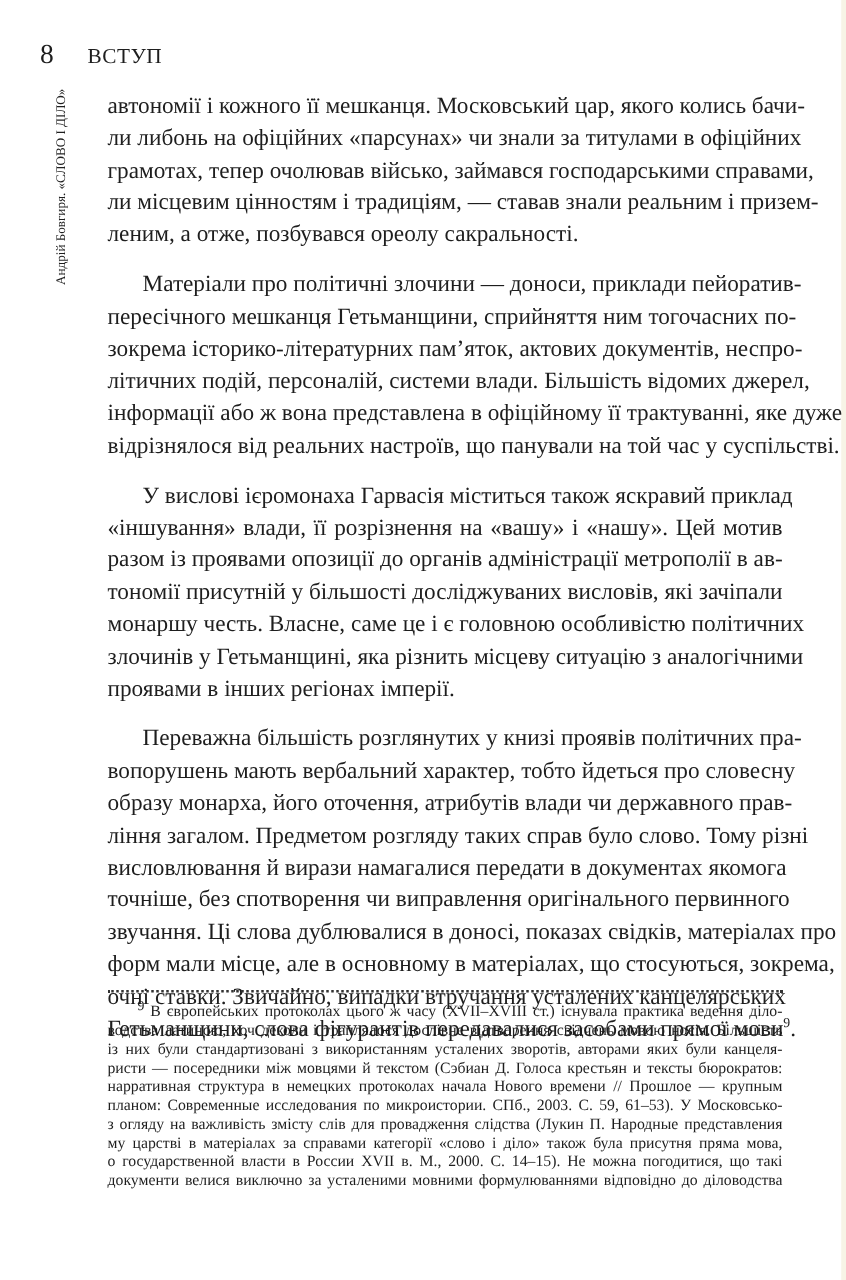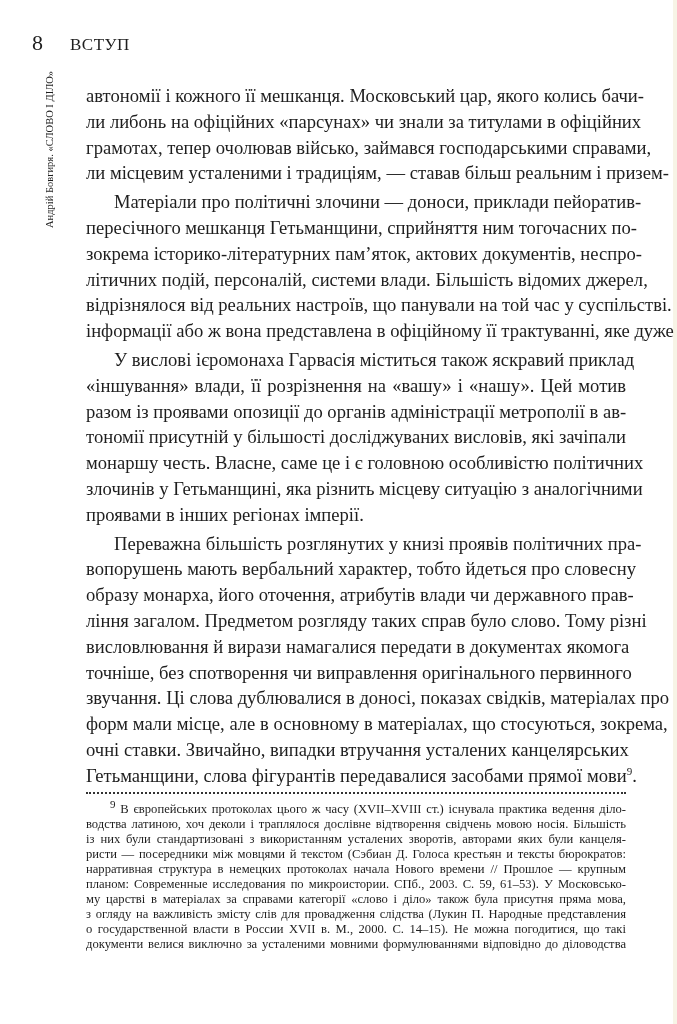--- a/index.html
+++ b/index.html
@@ -20,30 +20,30 @@
   .running-head {
     position: absolute; left: 70px; top: 37px;
     font-size: 17px; letter-spacing: 0.5px; line-height: 16px;
   }
   .side-title {
     position: absolute; left: 44px; top: 228px;
     transform-origin: 0 0; transform: rotate(-90deg);
     white-space: nowrap; font-size: 10.5px; line-height: 12px;
   }
   .body-text {
-    position: absolute; left: 86px; top: 83px; width: 540px;
+    position: absolute; left: 86px; top: 72px; width: 540px;
   }
   .body-text p {
     margin: 0; font-size: 18.6px; line-height: 25.8px;
     text-align: justify; text-indent: 0;
   }
   .body-text p .ln { display: block; text-align: justify; text-align-last: justify; white-space: nowrap; }
   .body-text p .ln.last { text-align-last: left; }
   .body-text p .ln.indent { padding-left: 28px; }
-  .body-text p + p { margin-top: 3px; }
+  .body-text p + p { margin-top: 14px; }
   .sup { font-size: 11px; vertical-align: super; line-height: 0; }
   .rule {
     position: absolute; left: 86px; top: 792px; width: 540px; height: 0;
     border-top: 2px dotted #333;
   }
   .footnote {
     position: absolute; left: 86px; top: 802px; width: 540px;
   }
   .footnote .ln {
     display: block; font-size: 12.6px; line-height: 15px;
@@ -58,29 +58,30 @@
 
 <div class="page-number">8</div>
 <div class="running-head">ВСТУП</div>
 <div class="side-title">Андрій Бовгиря. «СЛОВО І ДІЛО»</div>
 
 <div class="body-text">
   <p>
     <span class="ln">автономії і кожного її мешканця. Московський цар, якого колись бачи-</span>
     <span class="ln">ли либонь на офіційних «парсунах» чи знали за титулами в офіційних</span>
     <span class="ln">грамотах, тепер очолював військо, займався господарськими справами,</span>
-    <span class="ln">ли місцевим усталеними і традиціям, — ставав більш реальним і призем-</span>
+    <span class="ln">ли місцевим цінностям і традиціям, — ставав знали реальним і призем-</span>
+    <span class="ln last">леним, а отже, позбувався ореолу сакральності.</span>
   </p>
   <p>
     <span class="ln indent">Матеріали про політичні злочини — доноси, приклади пейоратив-</span>
     <span class="ln">пересічного мешканця Гетьманщини, сприйняття ним тогочасних по-</span>
     <span class="ln">зокрема історико-літературних пам’яток, актових документів, неспро-</span>
     <span class="ln">літичних подій, персоналій, системи влади. Більшість відомих джерел,</span>
+    <span class="ln">інформації або ж вона представлена в офіційному її трактуванні, яке дуже</span>
     <span class="ln">відрізнялося від реальних настроїв, що панували на той час у суспільстві.</span>
-    <span class="ln">інформації або ж вона представлена в офіційному її трактуванні, яке дуже</span>
   </p>
   <p>
     <span class="ln indent">У вислові ієромонаха Гарвасія міститься також яскравий приклад</span>
     <span class="ln">«іншування» влади, її розрізнення на «вашу» і «нашу». Цей мотив</span>
     <span class="ln">разом із проявами опозиції до органів адміністрації метрополії в ав-</span>
     <span class="ln">тономії присутній у більшості досліджуваних висловів, які зачіпали</span>
     <span class="ln">монаршу честь. Власне, саме це і є головною особливістю політичних</span>
     <span class="ln">злочинів у Гетьманщині, яка різнить місцеву ситуацію з аналогічними</span>
     <span class="ln last">проявами в інших регіонах імперії.</span>
   </p>
@@ -100,17 +101,17 @@
 
 <div class="rule"></div>
 
 <div class="footnote">
   <span class="ln indent"><span class="sup">9</span> <span>В європейських протоколах цього ж часу (XVII–XVIII ст.) існувала практика ведення діло-</span></span>
   <span class="ln">водства латиною, хоч деколи і траплялося дослівне відтворення свідчень мовою носія. Більшість</span>
   <span class="ln">із них були стандартизовані з використанням усталених зворотів, авторами яких були канцеля-</span>
   <span class="ln">ристи — посередники між мовцями й текстом (Сэбиан Д. Голоса крестьян и тексты бюрократов:</span>
   <span class="ln">нарративная структура в немецких протоколах начала Нового времени // Прошлое — крупным</span>
   <span class="ln">планом: Современные исследования по микроистории. СПб., 2003. С. 59, 61–53). У Московсько-</span>
+  <span class="ln">з огляду на важливість змісту слів для провадження слідства (Лукин П. Народные представления</span>
   <span class="ln">му царстві в матеріалах за справами категорії «слово і діло» також була присутня пряма мова,</span>
-  <span class="ln">з огляду на важливість змісту слів для провадження слідства (Лукин П. Народные представления</span>
   <span class="ln">о государственной власти в России XVII в. М., 2000. С. 14–15). Не можна погодитися, що такі</span>
   <span class="ln">документи велися виключно за усталеними мовними формулюваннями відповідно до діловодства</span>
 </div>
 
 </body></html>

